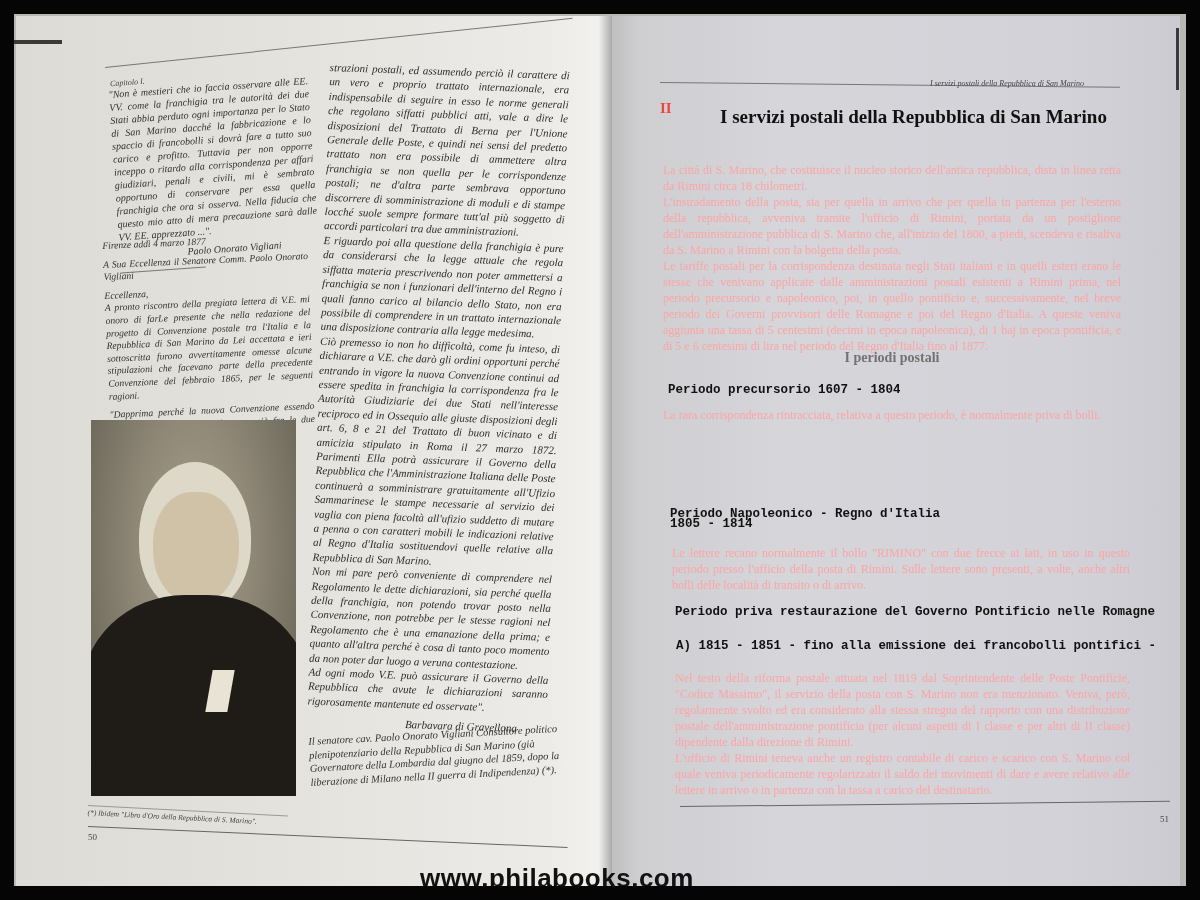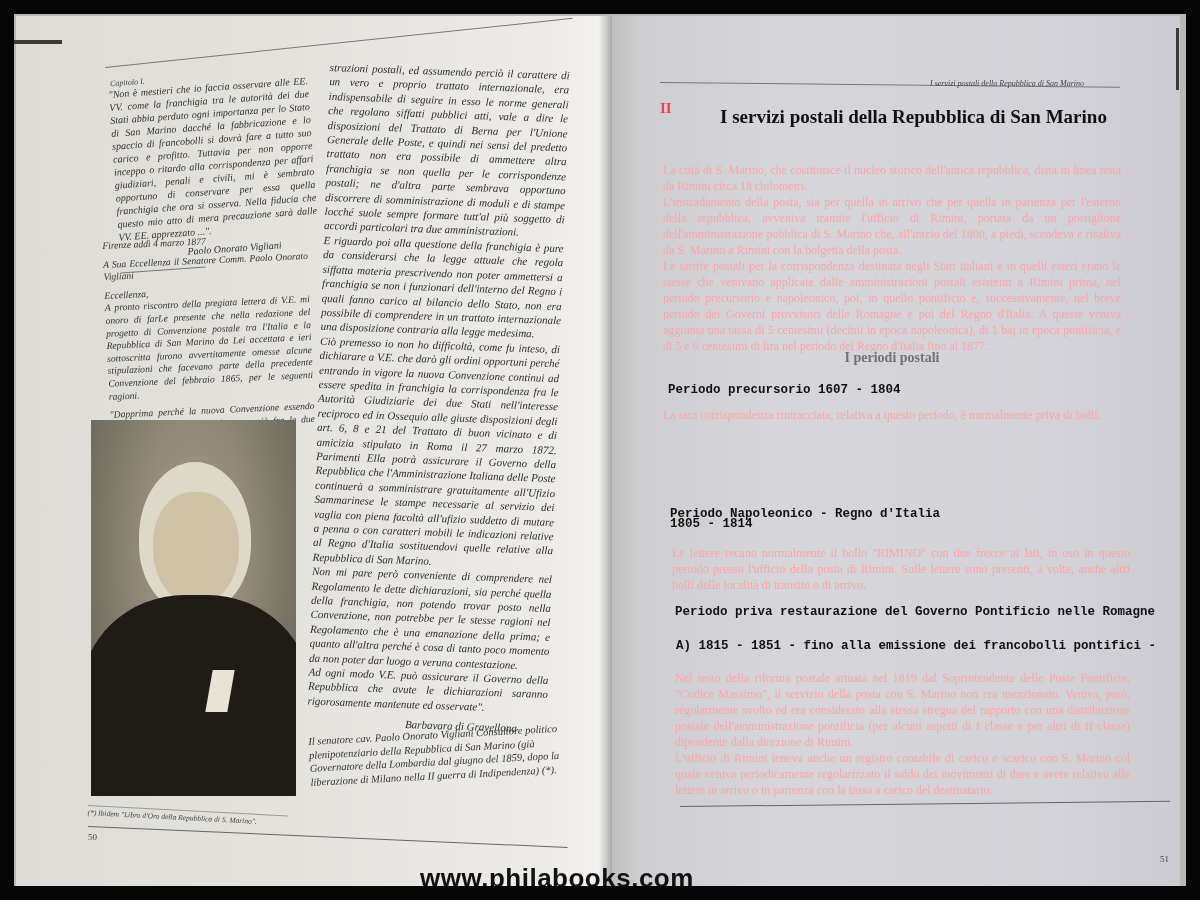--- a/index.html
+++ b/index.html
@@ -118,21 +118,21 @@
   .rtext p { margin:0; }
   .rhead { position:absolute; font-weight:bold; font-size:12.5px; color:#111;font-family:Liberation Mono, monospace; }
   .rhead-center {
     position:absolute; left:663px; width:458px; text-align:center;
     font-weight:bold; font-size:14px; color:#737373;
   }
   .bottom-line-right {
     position:absolute; left:680px; top:806px; width:490px; height:1px; background:#666;
     transform:rotate(-0.6deg); transform-origin:0 0;
   }
-  .pageno-right { position:absolute; left:1160px; top:814px; font-size:9px; color:#444;margin-top:40px; }
+  .pageno-right { position:absolute; left:1160px; top:814px; font-size:9px; color:#444; }
 
   .watermark {
     position:absolute; left:420px; top:858px;
     font-family:"Liberation Sans", sans-serif; font-weight:bold; font-size:26px; color:#111;
     letter-spacing:0.5px; white-space:nowrap; height:28px; overflow:hidden; line-height:40px;
   }
   .bottom-bar { position:absolute; left:0; top:886px; width:1200px; height:14px; background:#050505; }
 </style>
 </head>
 <body>

